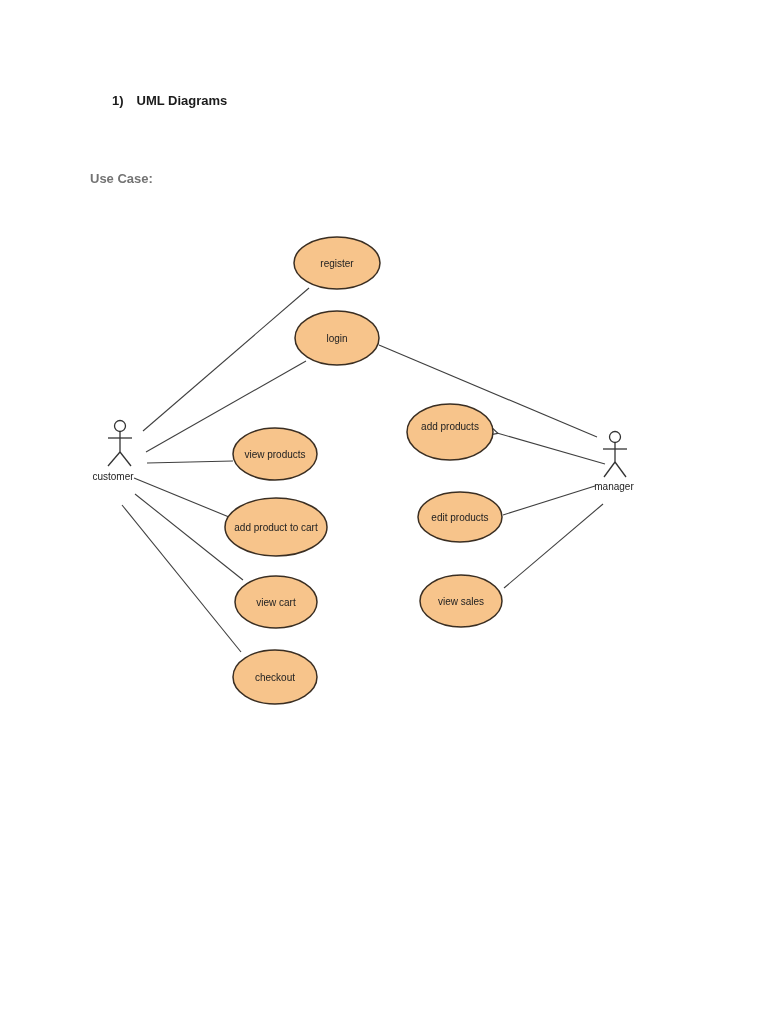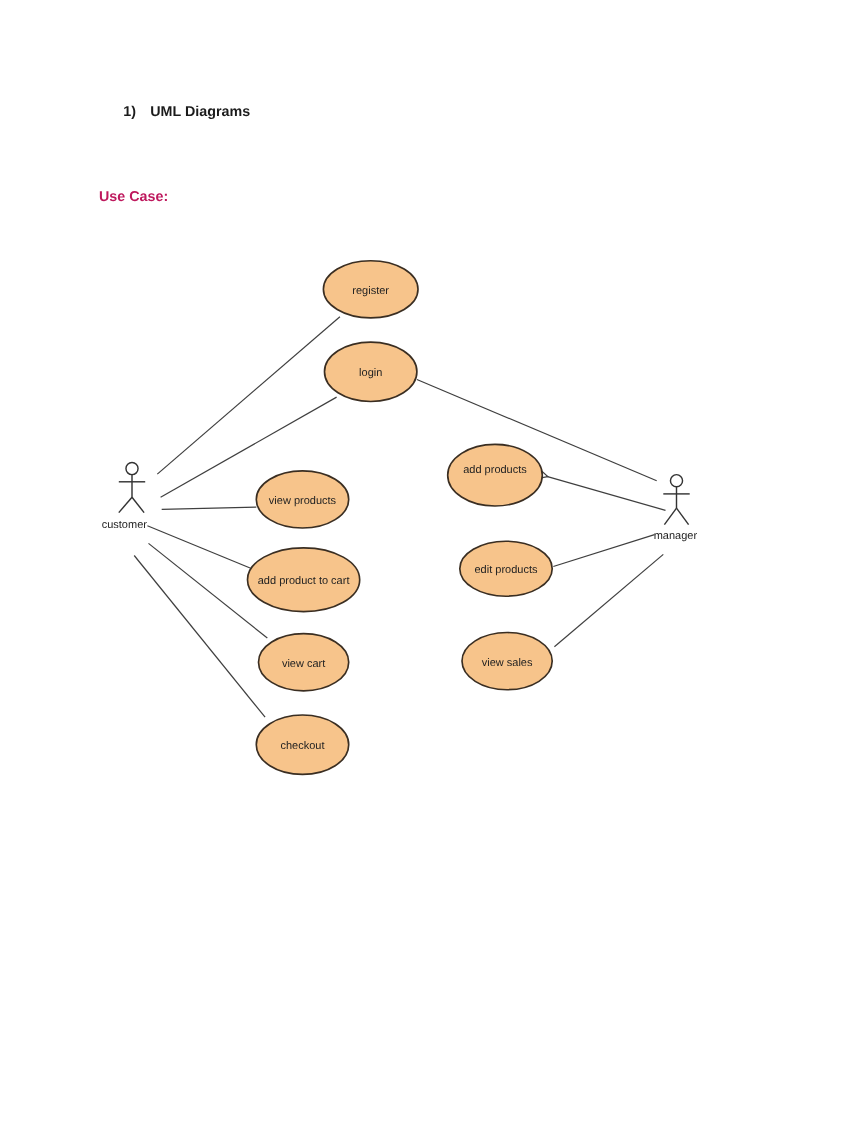--- a/index.html
+++ b/index.html
@@ -10,21 +10,21 @@
     position: relative;
     overflow: hidden;
   }
   .heading {
     position: absolute; top: 93px; left: 112px;
     display: flex; gap: 13px;
     font-size: 13px; font-weight: bold; color: #1b1b1b;
   }
   .subheading {
     position: absolute; top: 171px; left: 90px;
-    font-size: 13px; font-weight: bold; color: #be185d;
+    font-size: 13px; font-weight: bold; color: #737373;
   }
   svg.diagram { position: absolute; top: 0; left: 0; }
   .assoc { stroke: #3f3f3f; stroke-width: 1.1; fill: none; }
   .uc-ellipse { stroke: #3a2e22; stroke-width: 1.5; }
   .uc-label { font-size: 10px; fill: #222222; text-anchor: middle; }
   .actor-shape { stroke: #333333; stroke-width: 1.3; fill: none; }
   .actor-head { fill: #ffffff; }
   .actor-label { font-size: 10px; fill: #222222; text-anchor: middle; }
 </style>
 </head>

